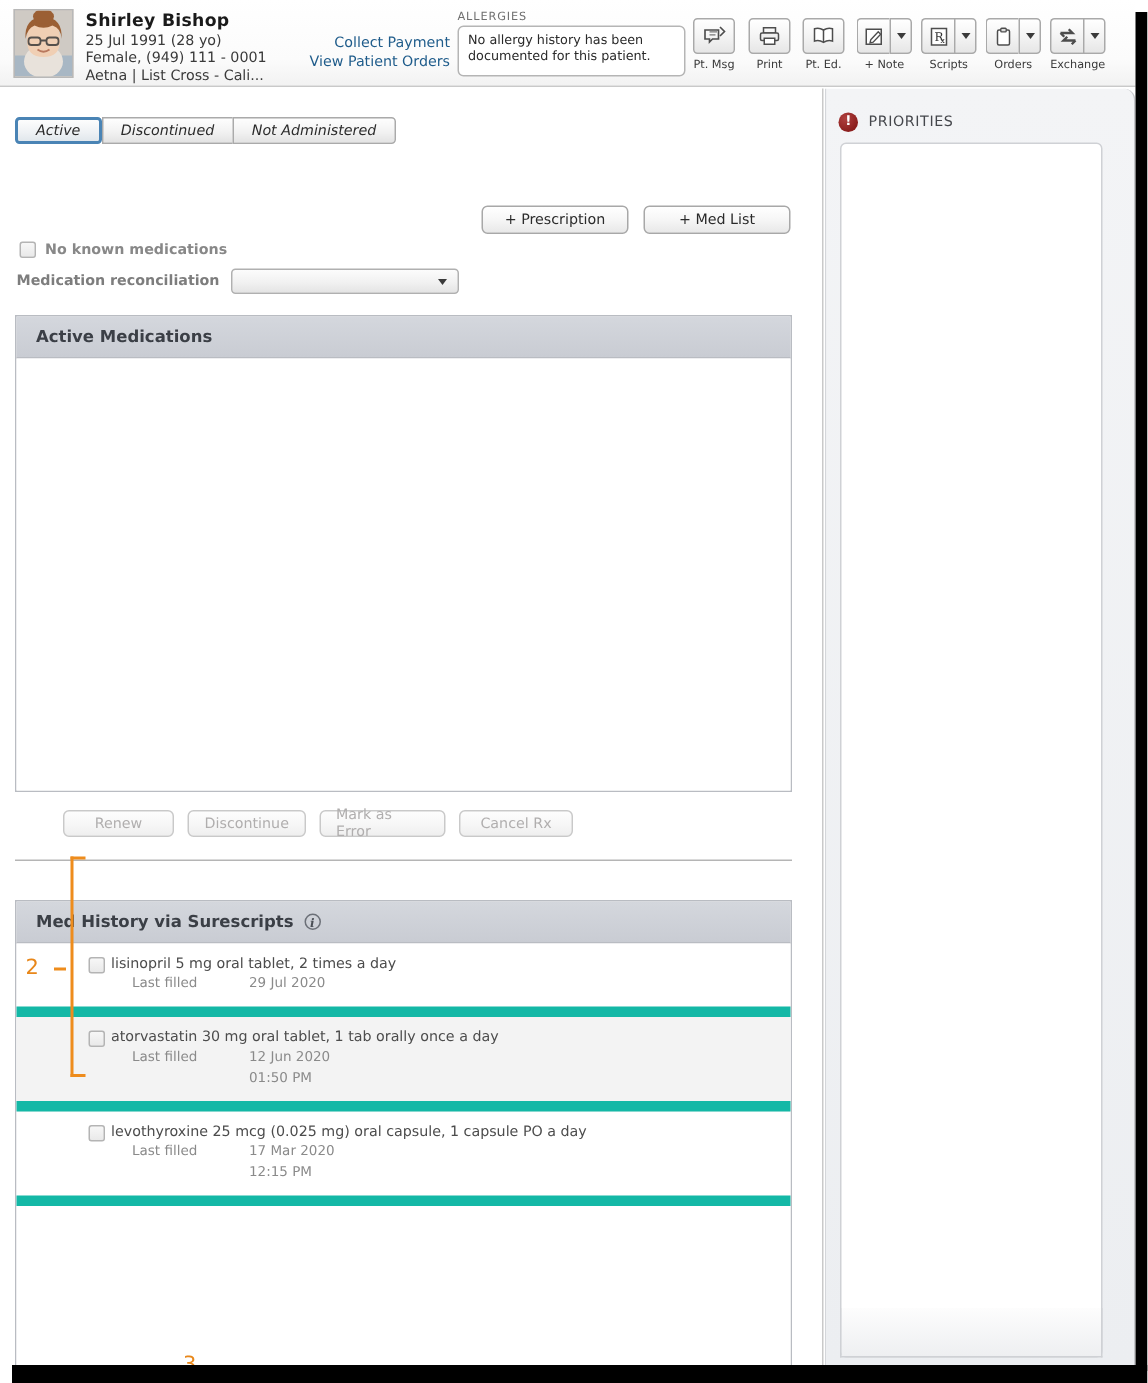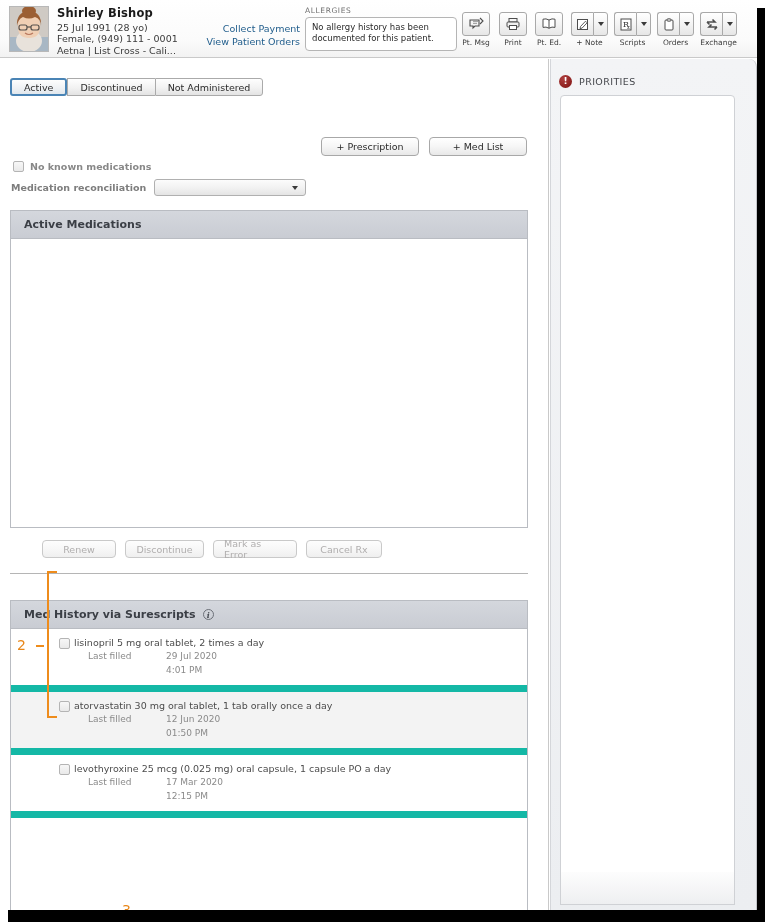--- a/index.html
+++ b/index.html
@@ -79,21 +79,21 @@
   .tb-cap { font-size: 7.5px; color: #3a3a3a; margin-top: 2px; white-space: nowrap; }
 
   
   .left-pane {
     position: absolute; left: 0; top: 59px;
     width: 549px; height: 851px;
     background: #ffffff;
     border-right: 1px solid #c9c9c9;
   }
 
-  .tabs { position: absolute; left: 10px; top: 19px; display: flex; }
+  .tabs { position: absolute; left: 10px; top: 19px; display: flex; font-style: italic; }
   .tab {
     height: 18px; padding: 0 12px; font-size: 9.5px; color: #2b2b2b;
     display: flex; align-items: center; justify-content: center;
     background: linear-gradient(to bottom,#fefefe 0%,#f2f2f2 55%,#e3e3e3 100%);
     border: 1px solid #aaaaaa; border-right: none; cursor: pointer;
   }
   .tab:first-child { border-radius: 3px 0 0 3px; }
   .tab:last-child { border-right: 1px solid #aaaaaa; border-radius: 0 3px 3px 0; }
   .tab.active {
     border: 2px solid #4a84b5; border-radius: 3px;
@@ -389,24 +389,20 @@
       </div>
       <div class="panel-body">
 
         <div class="med-row">
           <span class="chkbox med-cb"></span>
           <div class="med-title">lisinopril 5 mg oral tablet,  2 times a day</div>
           <div class="med-sub">
             <span class="lbl">Last filled</span>
             <span class="val">29 Jul 2020</span>
           </div>
-          <div class="med-sub">
-            <span class="lbl"></span>
-            <span class="val">4:01 PM</span>
-          </div>
         </div>
 
         <div class="med-row alt">
           <span class="chkbox med-cb"></span>
           <div class="med-title">atorvastatin 30 mg oral tablet,  1 tab orally once a day</div>
           <div class="med-sub">
             <span class="lbl">Last filled</span>
             <span class="val">12 Jun 2020</span>
           </div>
           <div class="med-sub">

